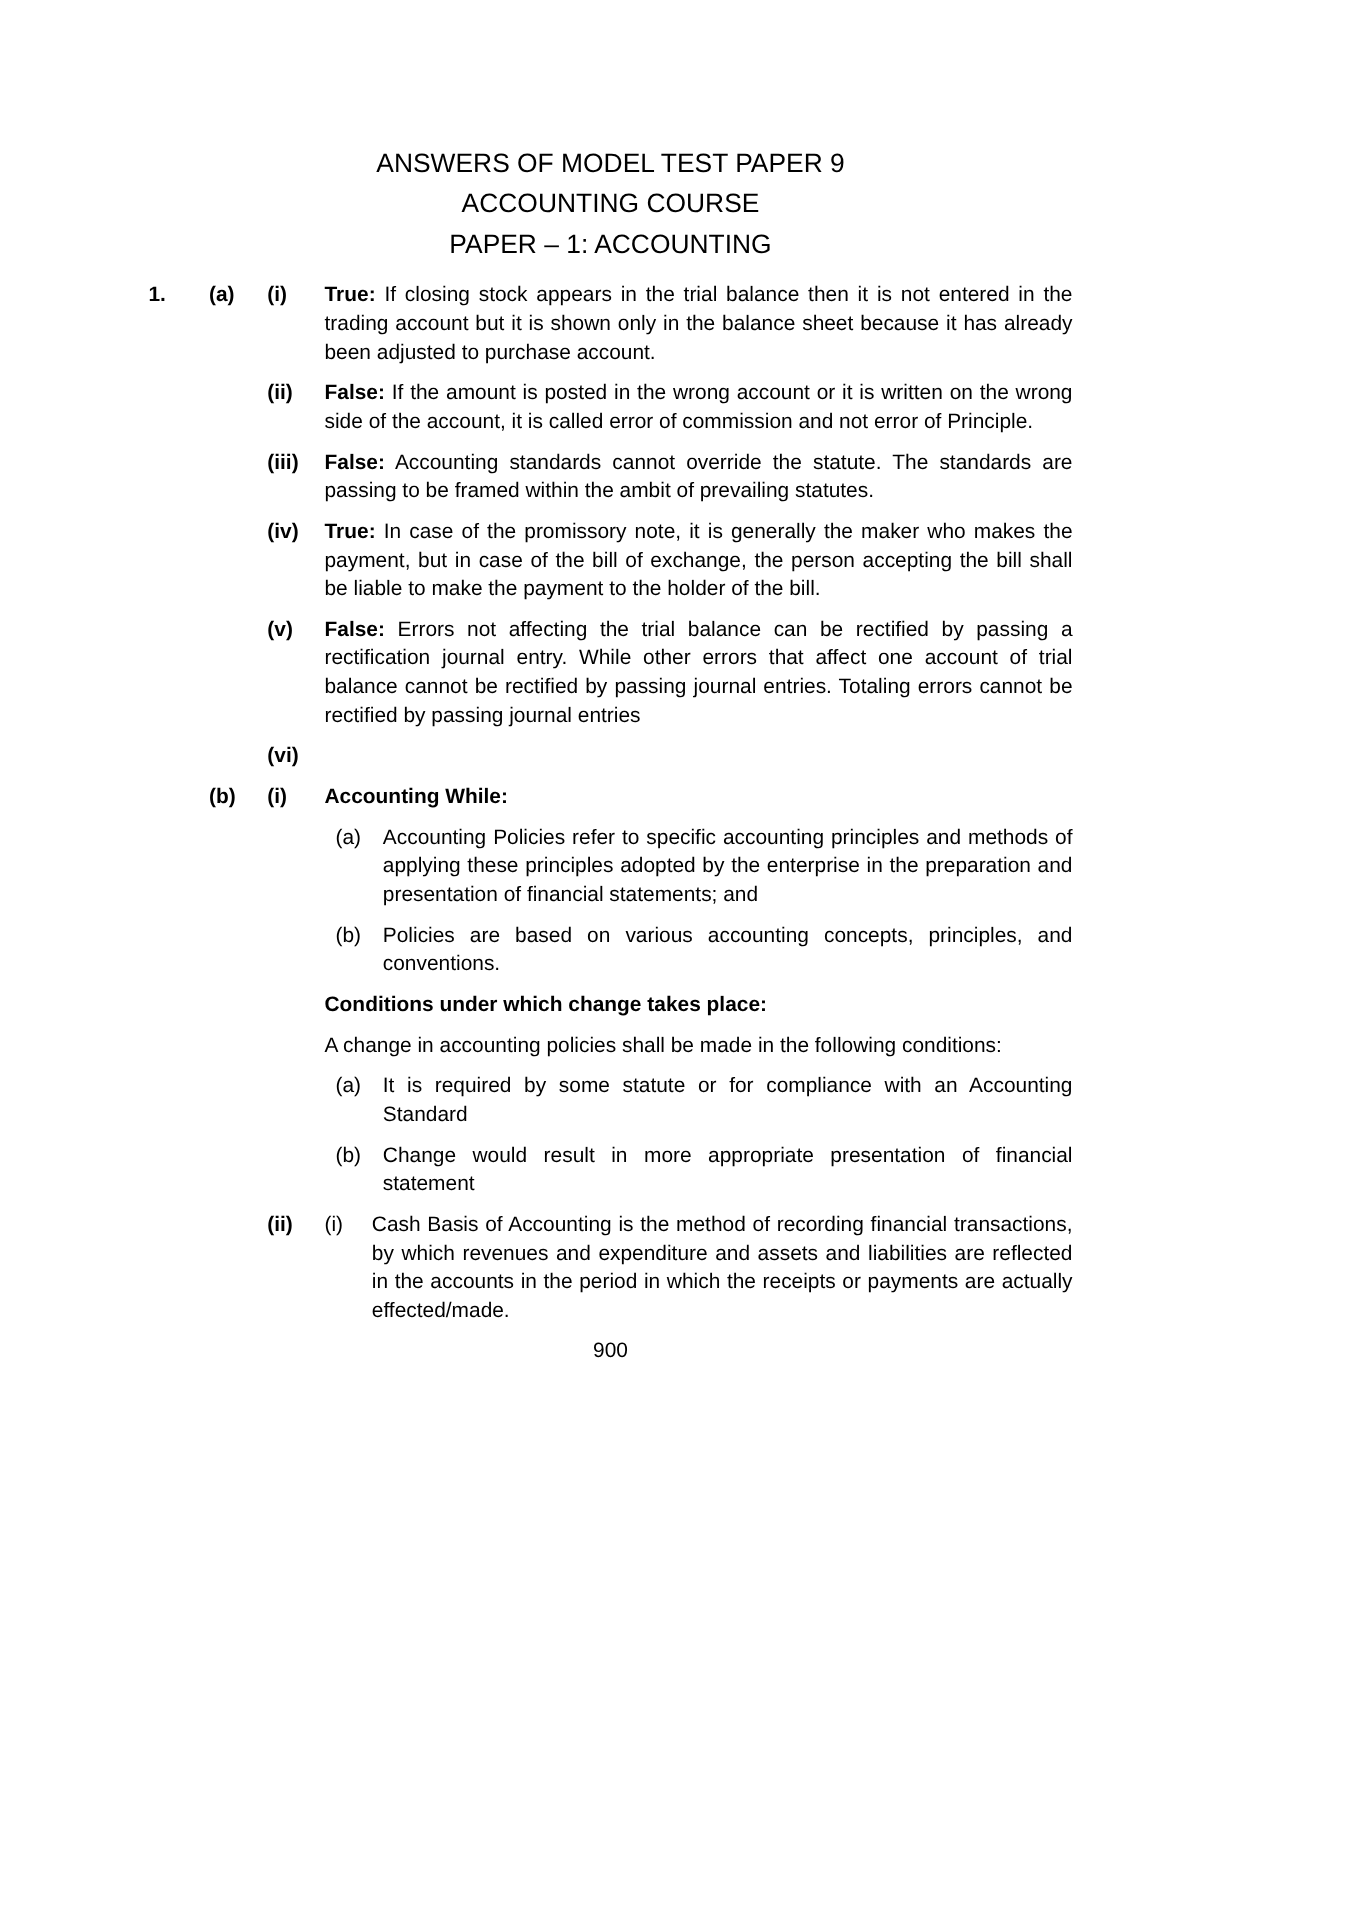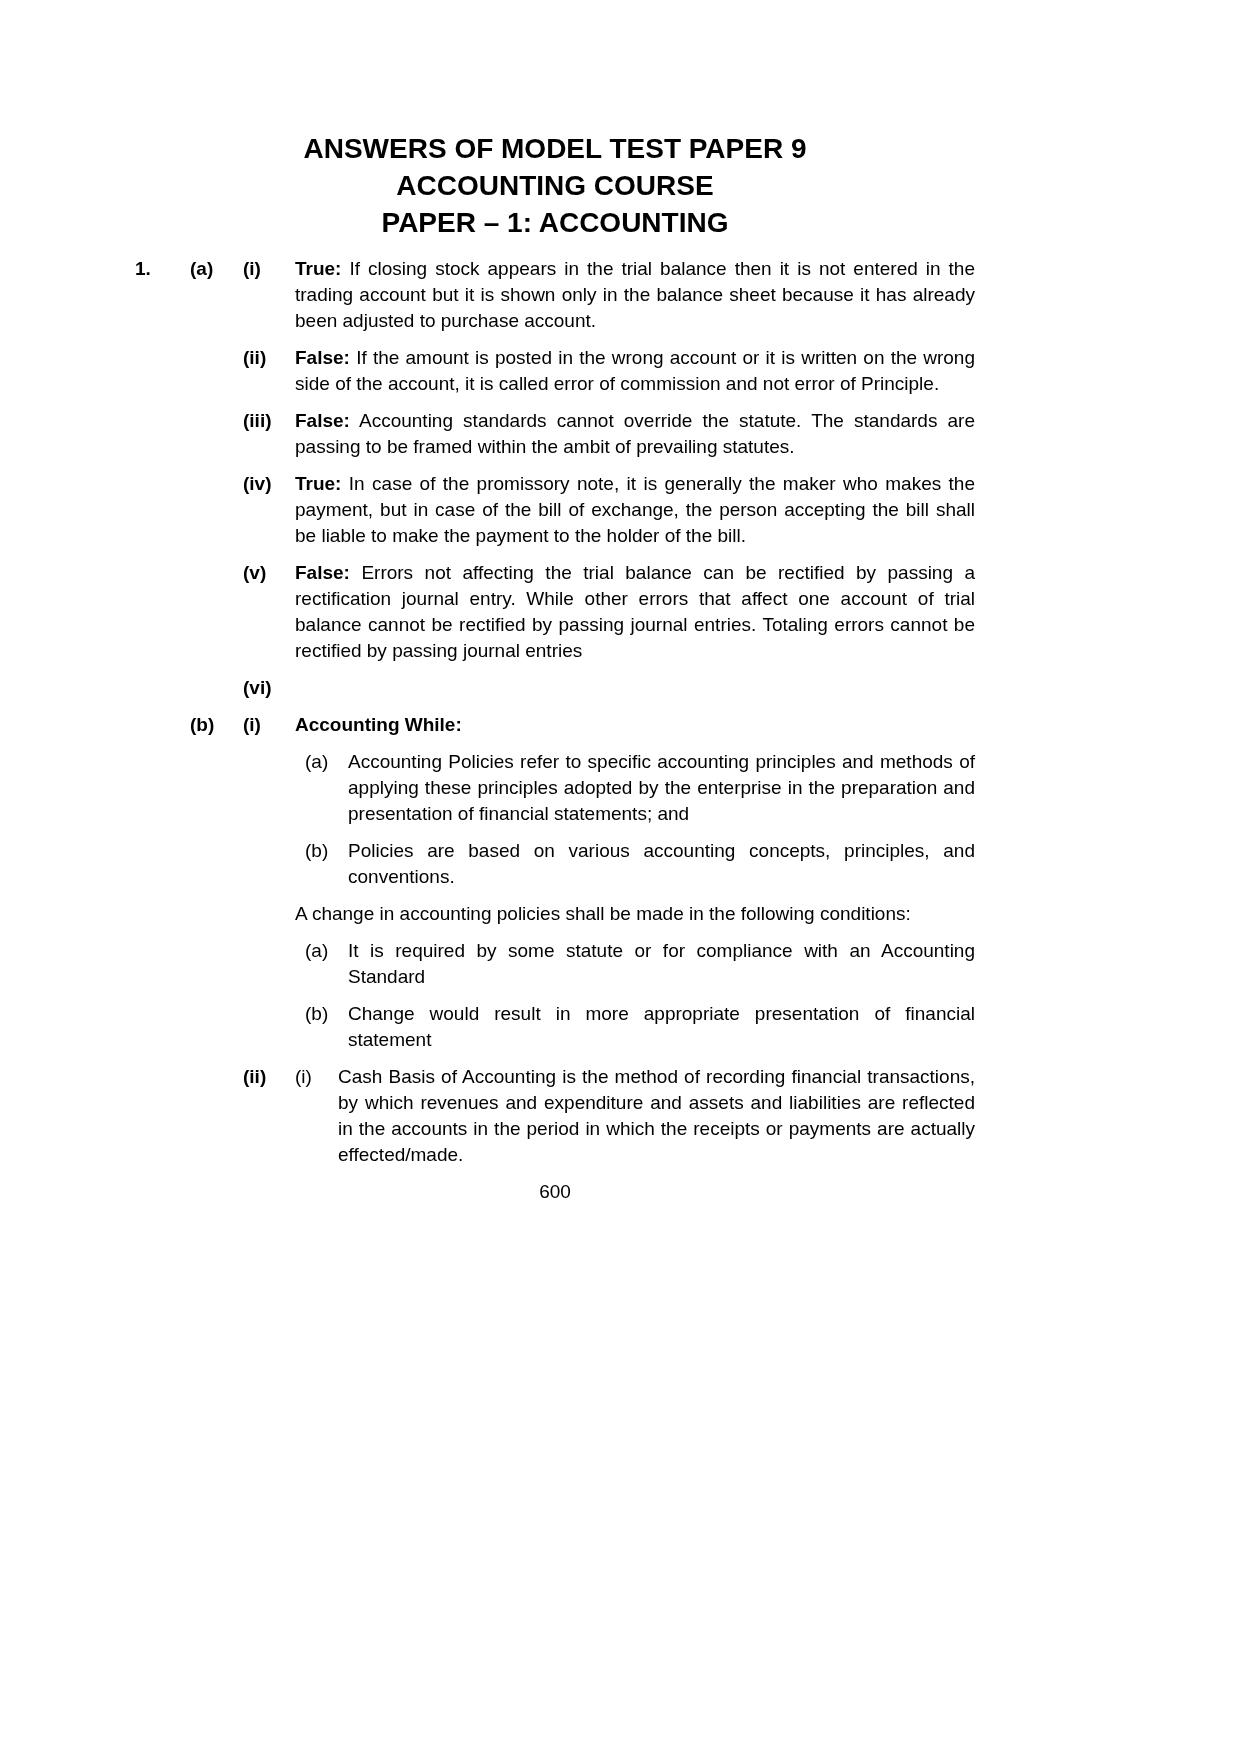--- a/index.html
+++ b/index.html
@@ -17,22 +17,22 @@
     box-sizing: border-box;
   }
   .page {
     box-sizing: border-box;
     width: 1241px;
     height: 1754px;
     padding: 136px 266px 0 135px;
   }
   .titles {
     text-align: center;
-    font-weight: bold;
-    font-size: 28px;
+    font-weight: normal;
+    font-size: 24px;
   }
   .title-line {
     margin-bottom: 11px;
   }
   .titles-block {
     margin-bottom: 20px;
   }
   .row {
     display: flex;
     margin-bottom: 11px;
@@ -123,20 +123,23 @@
   <div class="row subrow">
     <div class="sublbl">(a)</div>
     <div class="txt">Accounting Policies refer to specific accounting principles and methods of applying these principles adopted by the enterprise in the preparation and presentation of financial statements; and</div>
   </div>
 
   <div class="row subrow">
     <div class="sublbl">(b)</div>
     <div class="txt">Policies are based on various accounting concepts, principles, and conventions.</div>
   </div>
 
+  <div class="row ind160">
+    <div class="txt bold">Conditions under which change takes place:</div>
+  </div>
 
   <div class="row ind160">
     <div class="txt">A change in accounting policies shall be made in the following conditions:</div>
   </div>
 
   <div class="row subrow">
     <div class="sublbl">(a)</div>
     <div class="txt">It is required by some statute or for compliance with an Accounting Standard</div>
   </div>
 
@@ -147,15 +150,15 @@
 
   <div class="row">
     <div class="sp108"></div>
     <div class="lbl c3">(ii)</div>
     <div class="body-flex">
       <div class="sublbl">(i)</div>
       <div class="txt">Cash Basis of Accounting is the method of recording financial transactions, by which revenues and expenditure and assets and liabilities are reflected in the accounts in the period in which the receipts or payments are actually effected/made.</div>
     </div>
   </div>
 
-  <div class="page-number">600</div>
+  <div class="page-number">900</div>
 
 </div>
 
 </body></html>

